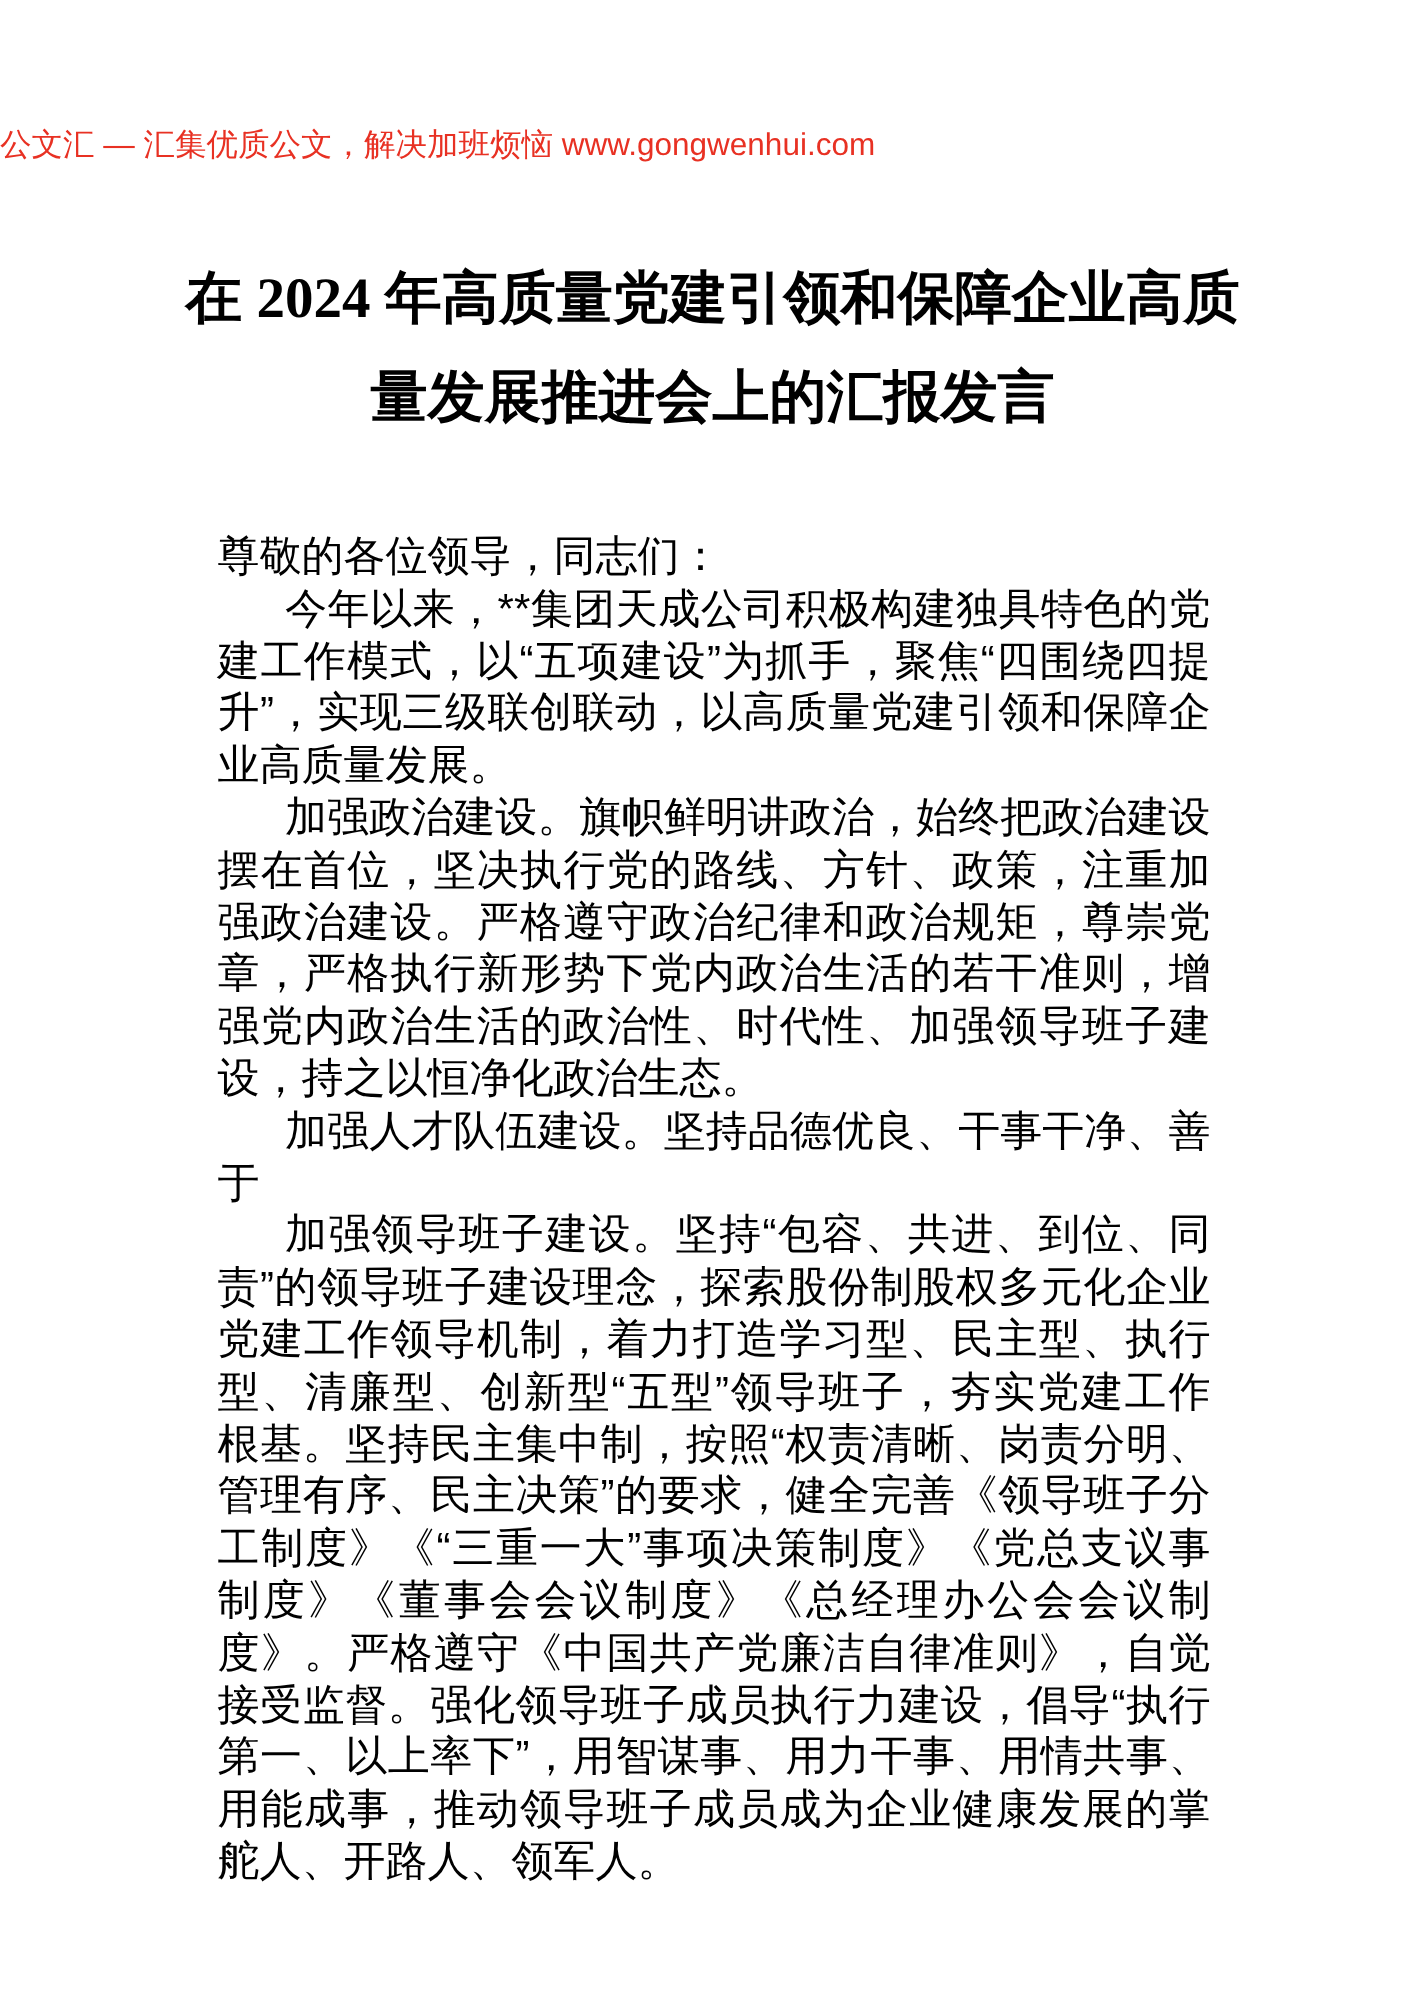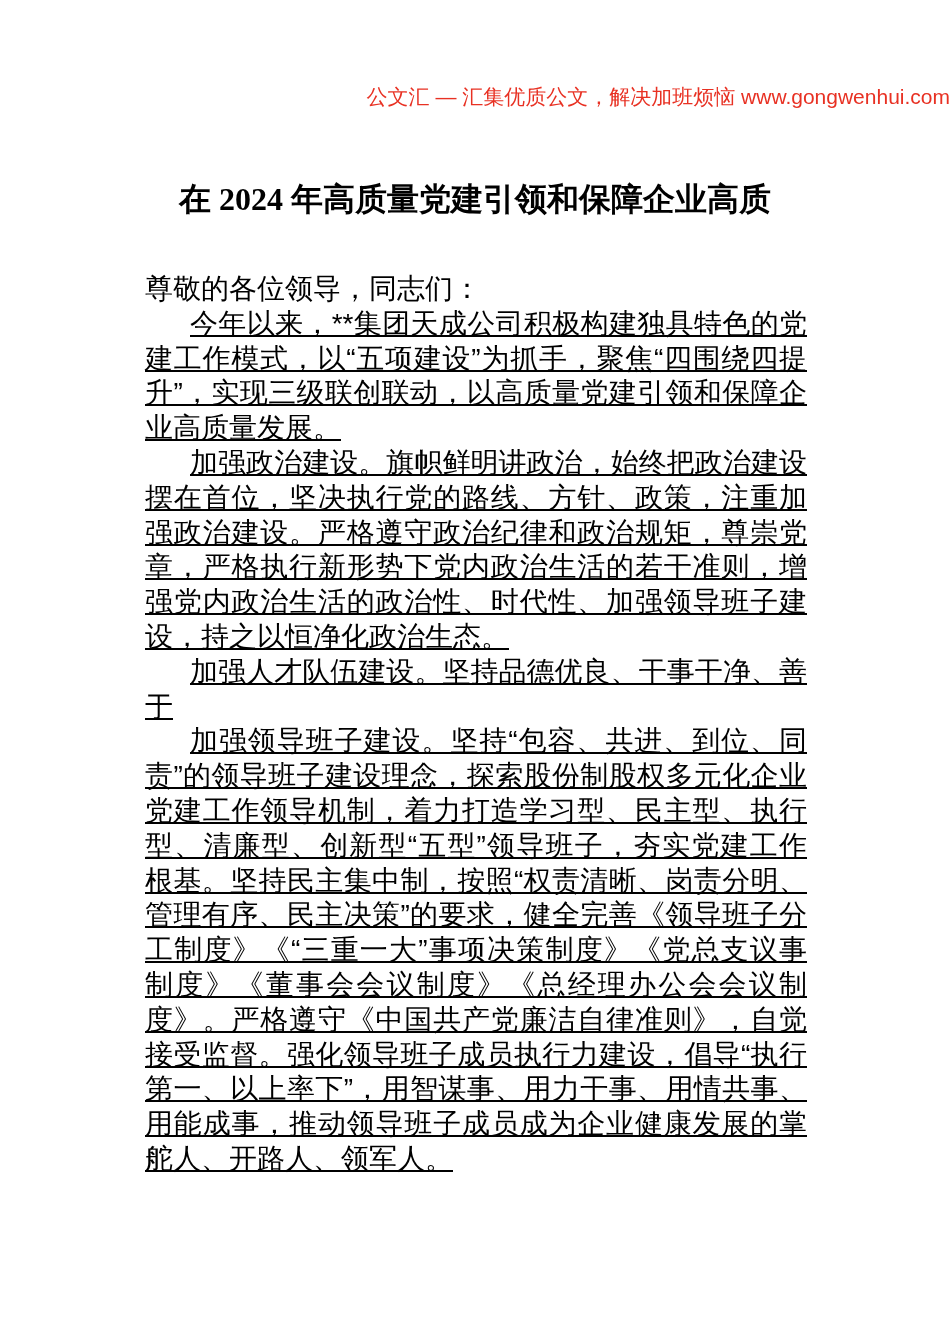--- a/index.html
+++ b/index.html
@@ -11,63 +11,63 @@
     position: relative;
     width: 950px;
     height: 1344px;
     background: #ffffff;
     overflow: hidden;
     font-family: "Liberation Sans", sans-serif;
     color: #000000;
   }
   .promo-header {
     margin-top: 83px;
-    text-align: right;
+    text-align: left;
     font-size: 21px;
     line-height: 28px;
     color: #e83123;
     font-family: "Liberation Sans", sans-serif;
   }
   .doc-title {
     margin-top: 55px;
     text-align: center;
-    font-size: 32px;
+    font-size: 38px;
     line-height: 66px;
     font-weight: 700;
     font-family: "Liberation Serif", serif;
     color: #000000;
   }
   .doc-body {
-    margin-top: 40px;
+    margin-top: 56px;
     margin-left: 145px;
     width: 662px;
     font-size: 28px;
     line-height: 34.8px;
     text-align: justify;
     font-family: "Liberation Sans", sans-serif;
     color: #000000;
   }
   .doc-body p {
     margin: 0;
     padding: 0;
   }
   .doc-body p.indent {
     text-indent: 45px;
-    text-decoration: underline;
   }
 </style>
 </head>
 <body>
 
 <div class="page">
 
   <div class="promo-header">公文汇 — 汇集优质公文，解决加班烦恼 www.gongwenhui.com</div>
 
   <div class="doc-title">
     <div>在 2024 年高质量党建引领和保障企业高质</div>
+    <div>量发展推进会上的汇报发言</div>
   </div>
 
   <div class="doc-body">
     <p>尊敬的各位领导，同志们：</p>
     <p class="indent">今年以来，**集团天成公司积极构建独具特色的党建工作模式，以“五项建设”为抓手，聚焦“四围绕四提升”，实现三级联创联动，以高质量党建引领和保障企业高质量发展。</p>
     <p class="indent">加强政治建设。旗帜鲜明讲政治，始终把政治建设摆在首位，坚决执行党的路线、方针、政策，注重加强政治建设。严格遵守政治纪律和政治规矩，尊崇党章，严格执行新形势下党内政治生活的若干准则，增强党内政治生活的政治性、时代性、加强领导班子建设，持之以恒净化政治生态。</p>
     <p class="indent">加强人才队伍建设。坚持品德优良、干事干净、善于</p>
     <p class="indent">加强领导班子建设。坚持“包容、共进、到位、同责”的领导班子建设理念，探索股份制股权多元化企业党建工作领导机制，着力打造学习型、民主型、执行型、清廉型、创新型“五型”领导班子，夯实党建工作根基。坚持民主集中制，按照“权责清晰、岗责分明、管理有序、民主决策”的要求，健全完善《领导班子分工制度》《“三重一大”事项决策制度》《党总支议事制度》《董事会会议制度》《总经理办公会会议制度》。严格遵守《中国共产党廉洁自律准则》，自觉接受监督。强化领导班子成员执行力建设，倡导“执行第一、以上率下”，用智谋事、用力干事、用情共事、用能成事，推动领导班子成员成为企业健康发展的掌舵人、开路人、领军人。</p>
   </div>
 

